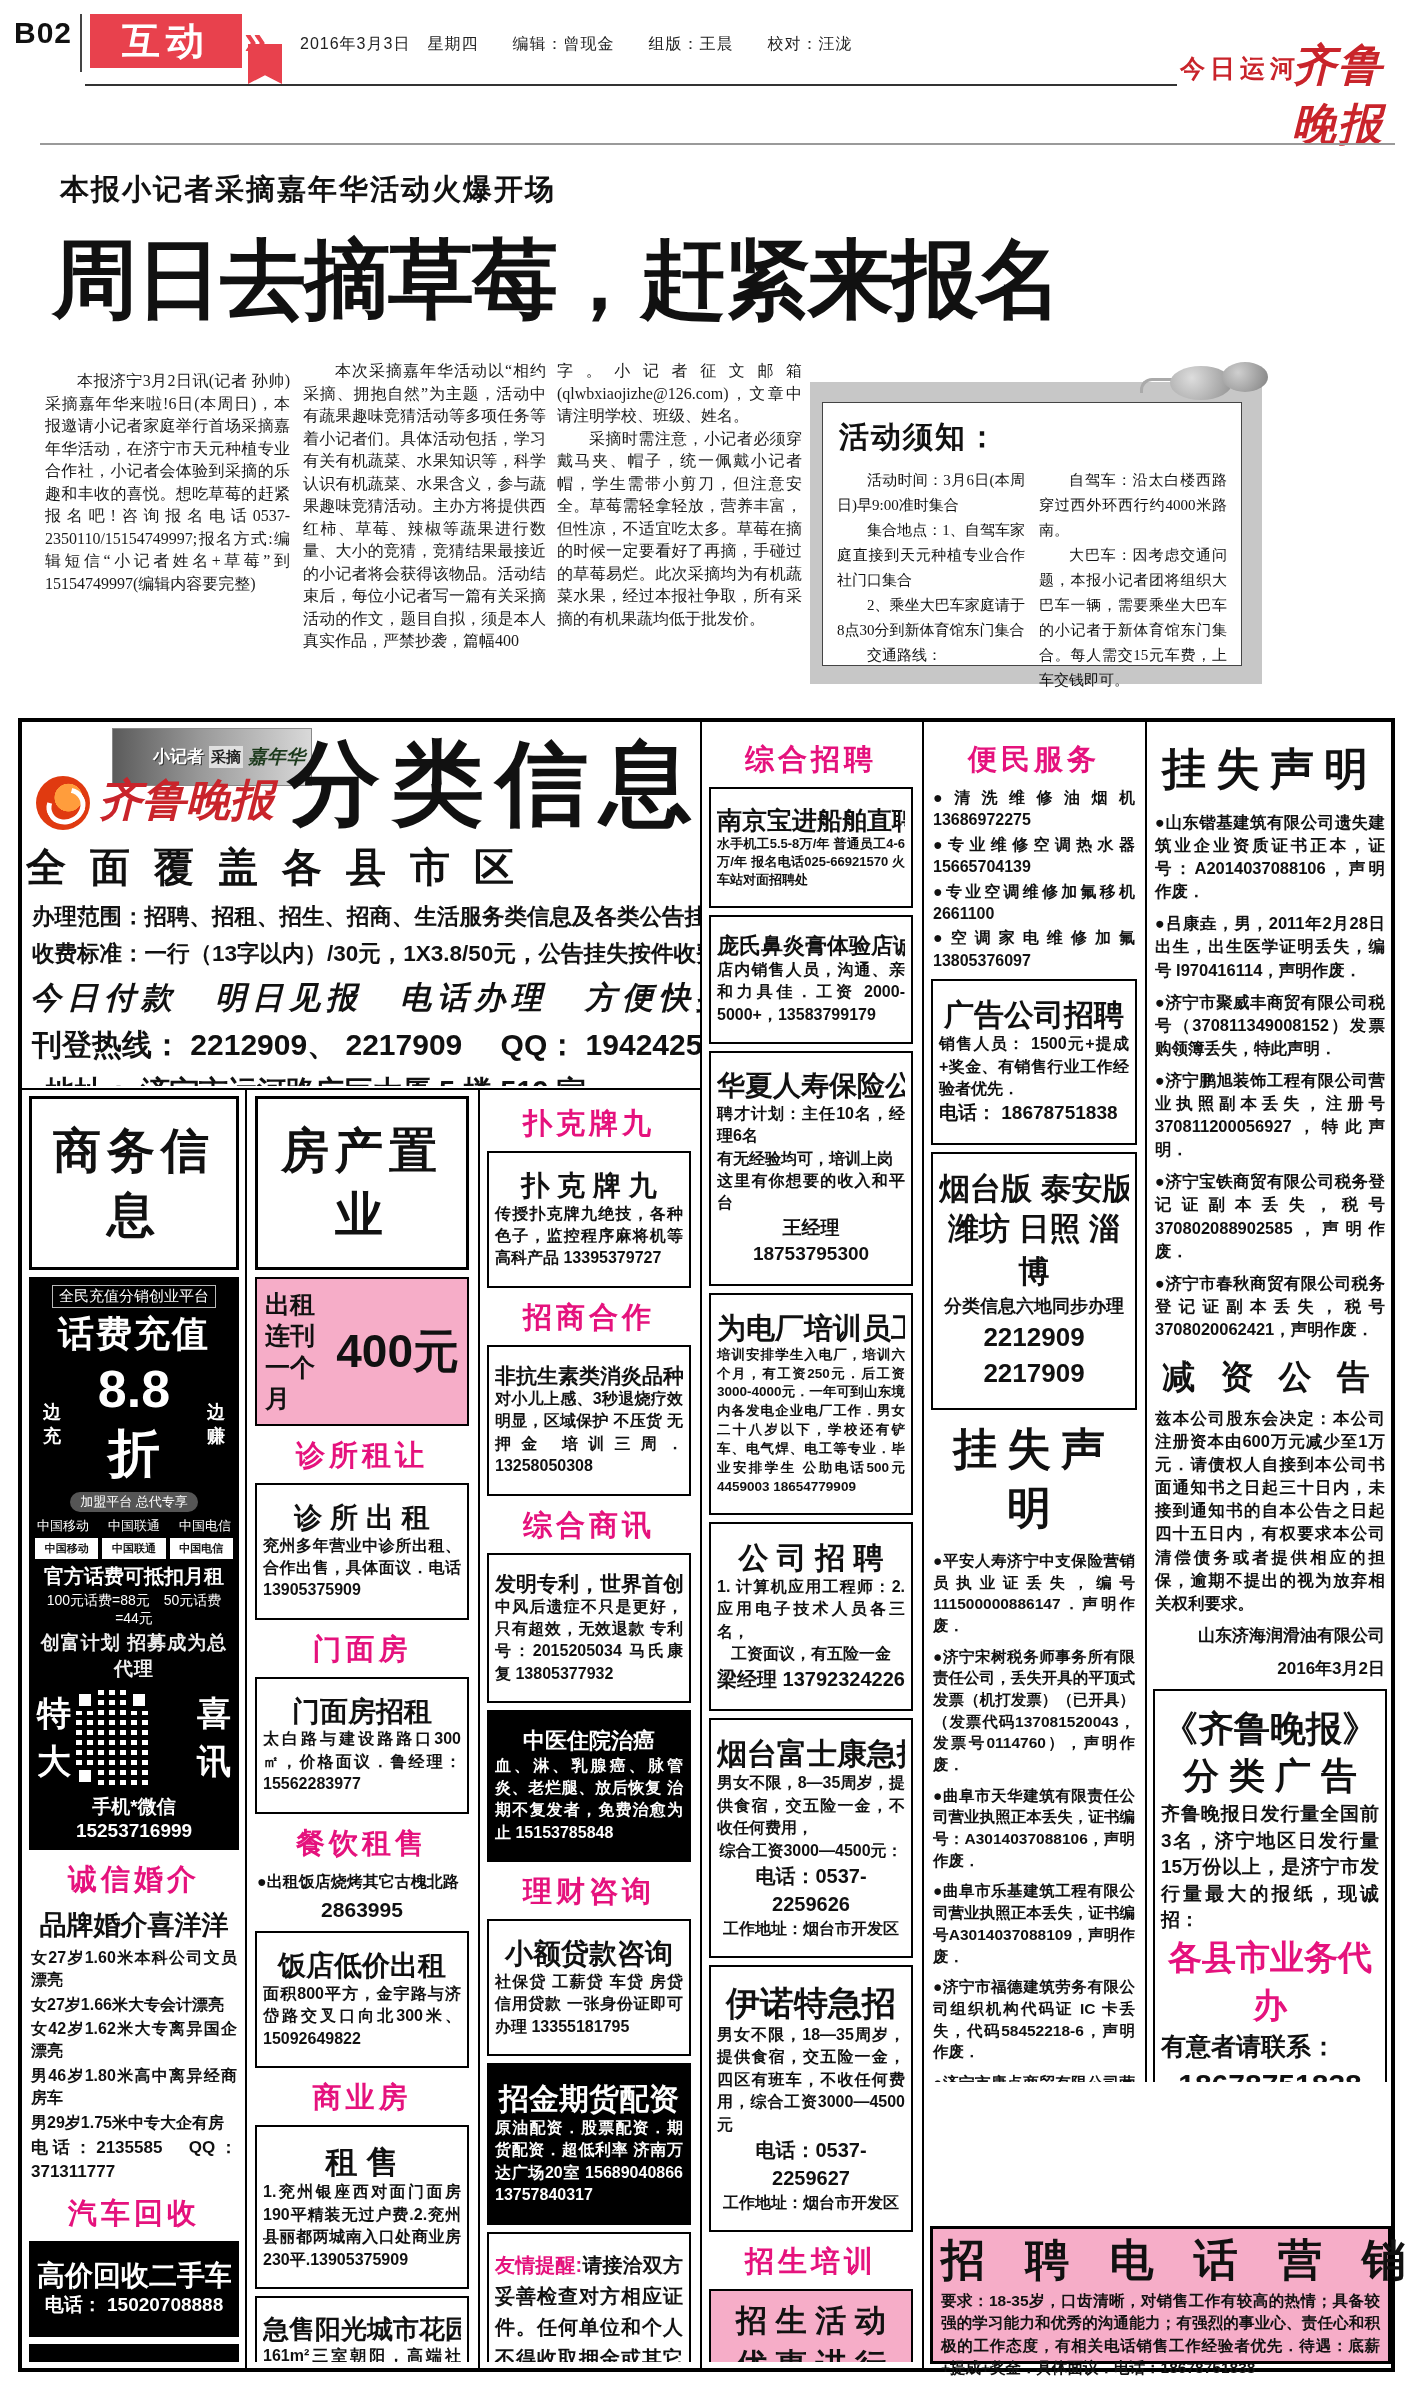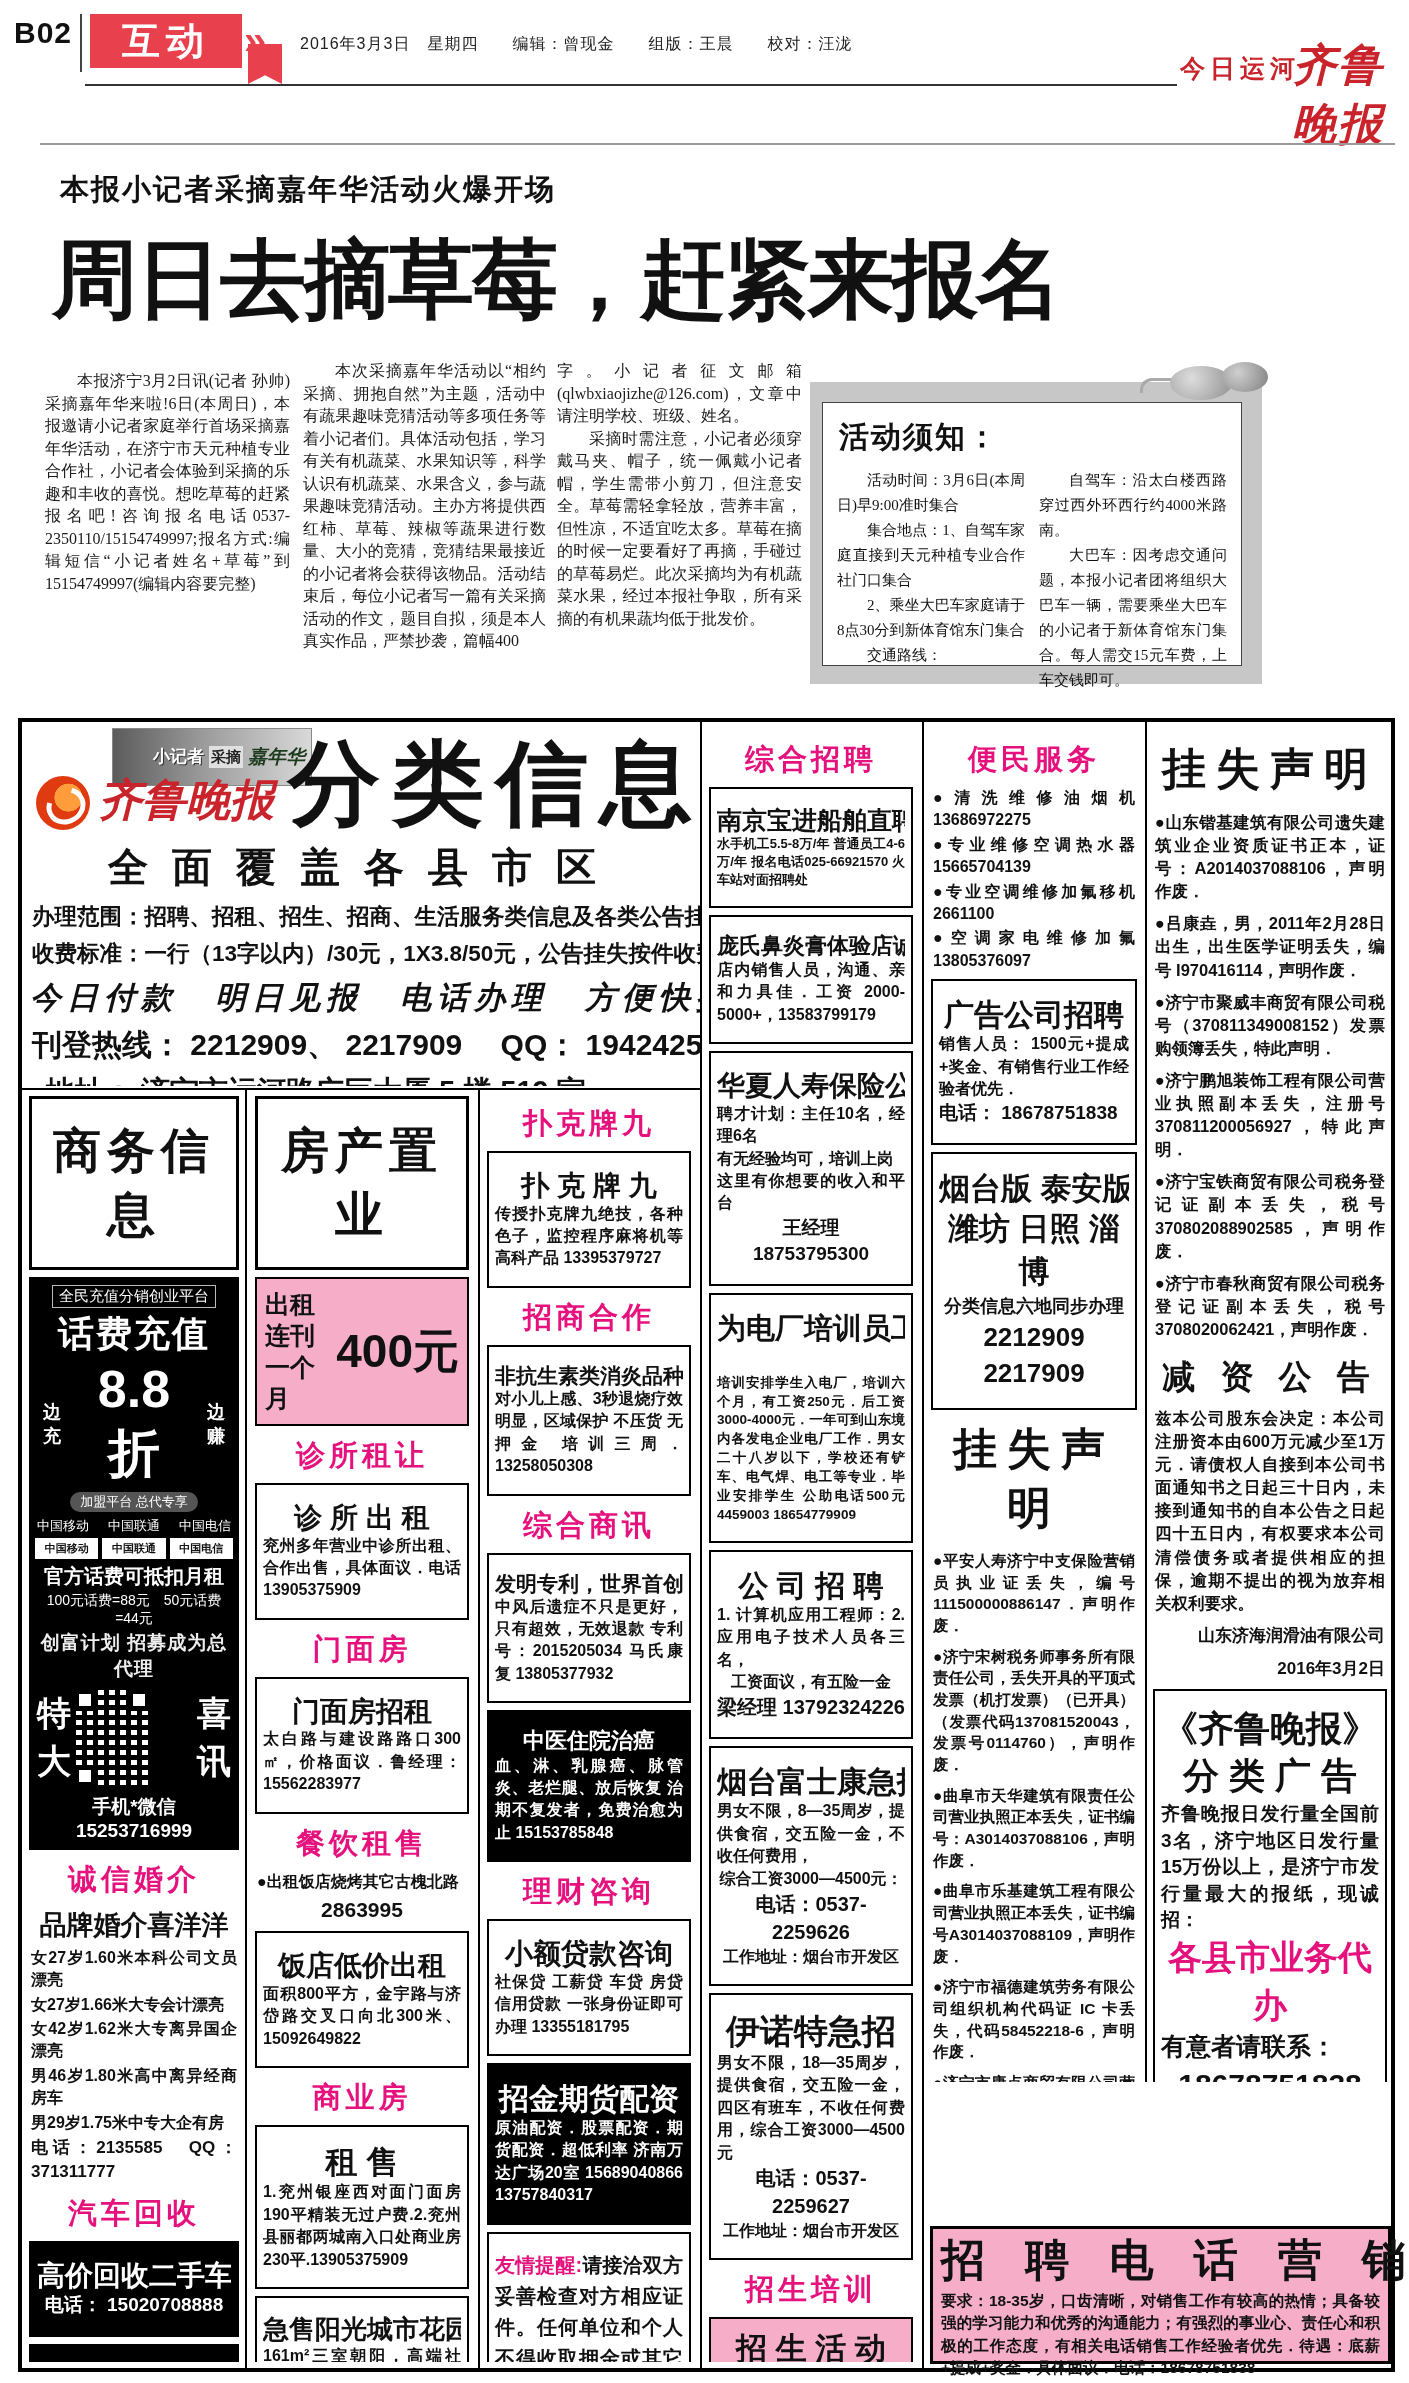--- a/index.html
+++ b/index.html
@@ -57,21 +57,21 @@
   
   .chead{position:absolute;left:4px;top:2px;width:676px;height:362px;overflow:hidden;}
   .logo-row{display:flex;align-items:flex-end;gap:8px;padding:14px 4px 0 10px;}
   .logo-dot{width:54px;height:54px;border-radius:50%;background:radial-gradient(circle at 60% 40%,#ff9d3c 0 30%,#e03a10 31% 100%);
             position:relative;flex:none;}
   .logo-dot::after{content:"";position:absolute;left:10px;top:12px;width:30px;height:26px;border:5px solid #fff;border-radius:50%;
             border-top-color:transparent;transform:rotate(-30deg);}
   .logo-name{color:#c9242b;font-size:44px;font-weight:bold;font-style:italic;font-family:"Liberation Serif",serif;white-space:nowrap;}
   .chead-title{font-size:92px;font-weight:bold;letter-spacing:12px;line-height:1;font-family:"Liberation Serif",serif;
                white-space:nowrap;margin-left:6px;}
-  .chead-sub{font-size:40px;font-weight:bold;letter-spacing:24px;text-align:center;margin-top:10px;
+  .chead-sub{font-size:40px;font-weight:bold;letter-spacing:24px;margin-top:10px;
              font-family:"Liberation Serif",serif;white-space:nowrap;}
   .chead-l1,.chead-l2{font-size:22.5px;font-weight:bold;margin:6px 4px 0 6px;white-space:nowrap;}
   .chead-l3{font-size:31px;font-weight:bold;font-style:italic;letter-spacing:6px;margin:8px 0 0 4px;
             font-family:"Liberation Serif",serif;white-space:nowrap;}
   .chead-l4{font-size:30px;font-weight:bold;margin:6px 0 0 6px;white-space:nowrap;}
   .chead-l5{font-size:29px;font-weight:bold;margin:6px 0 0 20px;white-space:nowrap;}
   
   .ccol{position:absolute;overflow:hidden;}
   .blk{margin:7px 1px;}
   .cat{color:#e5127d;font-weight:bold;font-size:29px;text-align:center;letter-spacing:4px;margin:10px 0 4px;
@@ -334,21 +334,21 @@
         </div>
         <div class="blk adbox">
           <div class="ttl" style="font-size: 28px;">华夏人寿保险公司</div>
           <div class="ln">聘才计划：主任10名，经理6名</div>
           <div class="ln">有无经验均可，培训上岗</div>
           <div class="ln">这里有你想要的收入和平台</div>
           <div class="ln" style="font-size: 19px; text-align: center;">王经理　18753795300</div>
         </div>
         <div class="blk adbox">
           <div class="ttl" style="font-size: 29px;">为电厂培训员工</div>
-          <div class="ln" style="font-size: 13.5px; margin-top: 28px;">培训安排学生入电厂，培训六个月，有工资250元．后工资3000-4000元．一年可到山东境内各发电企业电厂工作．男女二十八岁以下，学校还有铲车、电气焊、电工等专业．毕业安排学生 公助电话500元 4459003 18654779909</div>
+          <div class="ln" style="font-size: 13.5px;">培训安排学生入电厂，培训六个月，有工资250元．后工资3000-4000元．一年可到山东境内各发电企业电厂工作．男女二十八岁以下，学校还有铲车、电气焊、电工等专业．毕业安排学生 公助电话500元 4459003 18654779909</div>
         </div>
         <div class="blk adbox">
           <div class="ttl" style="font-size: 30px;">公 司 招 聘</div>
           <div class="ln">1. 计算机应用工程师：2. 应用电子技术人员各三名，</div>
           <div class="ln" style="text-align: center;">工资面议，有五险一金</div>
           <div class="ln" style="font-size: 20px; text-align: center;">梁经理 13792324226</div>
         </div>
         <div class="blk adbox">
           <div class="ttl" style="font-size: 30px;">烟台富士康急招</div>
           <div class="ln">男女不限，8—35周岁，提供食宿，交五险一金，不收任何费用，</div>

